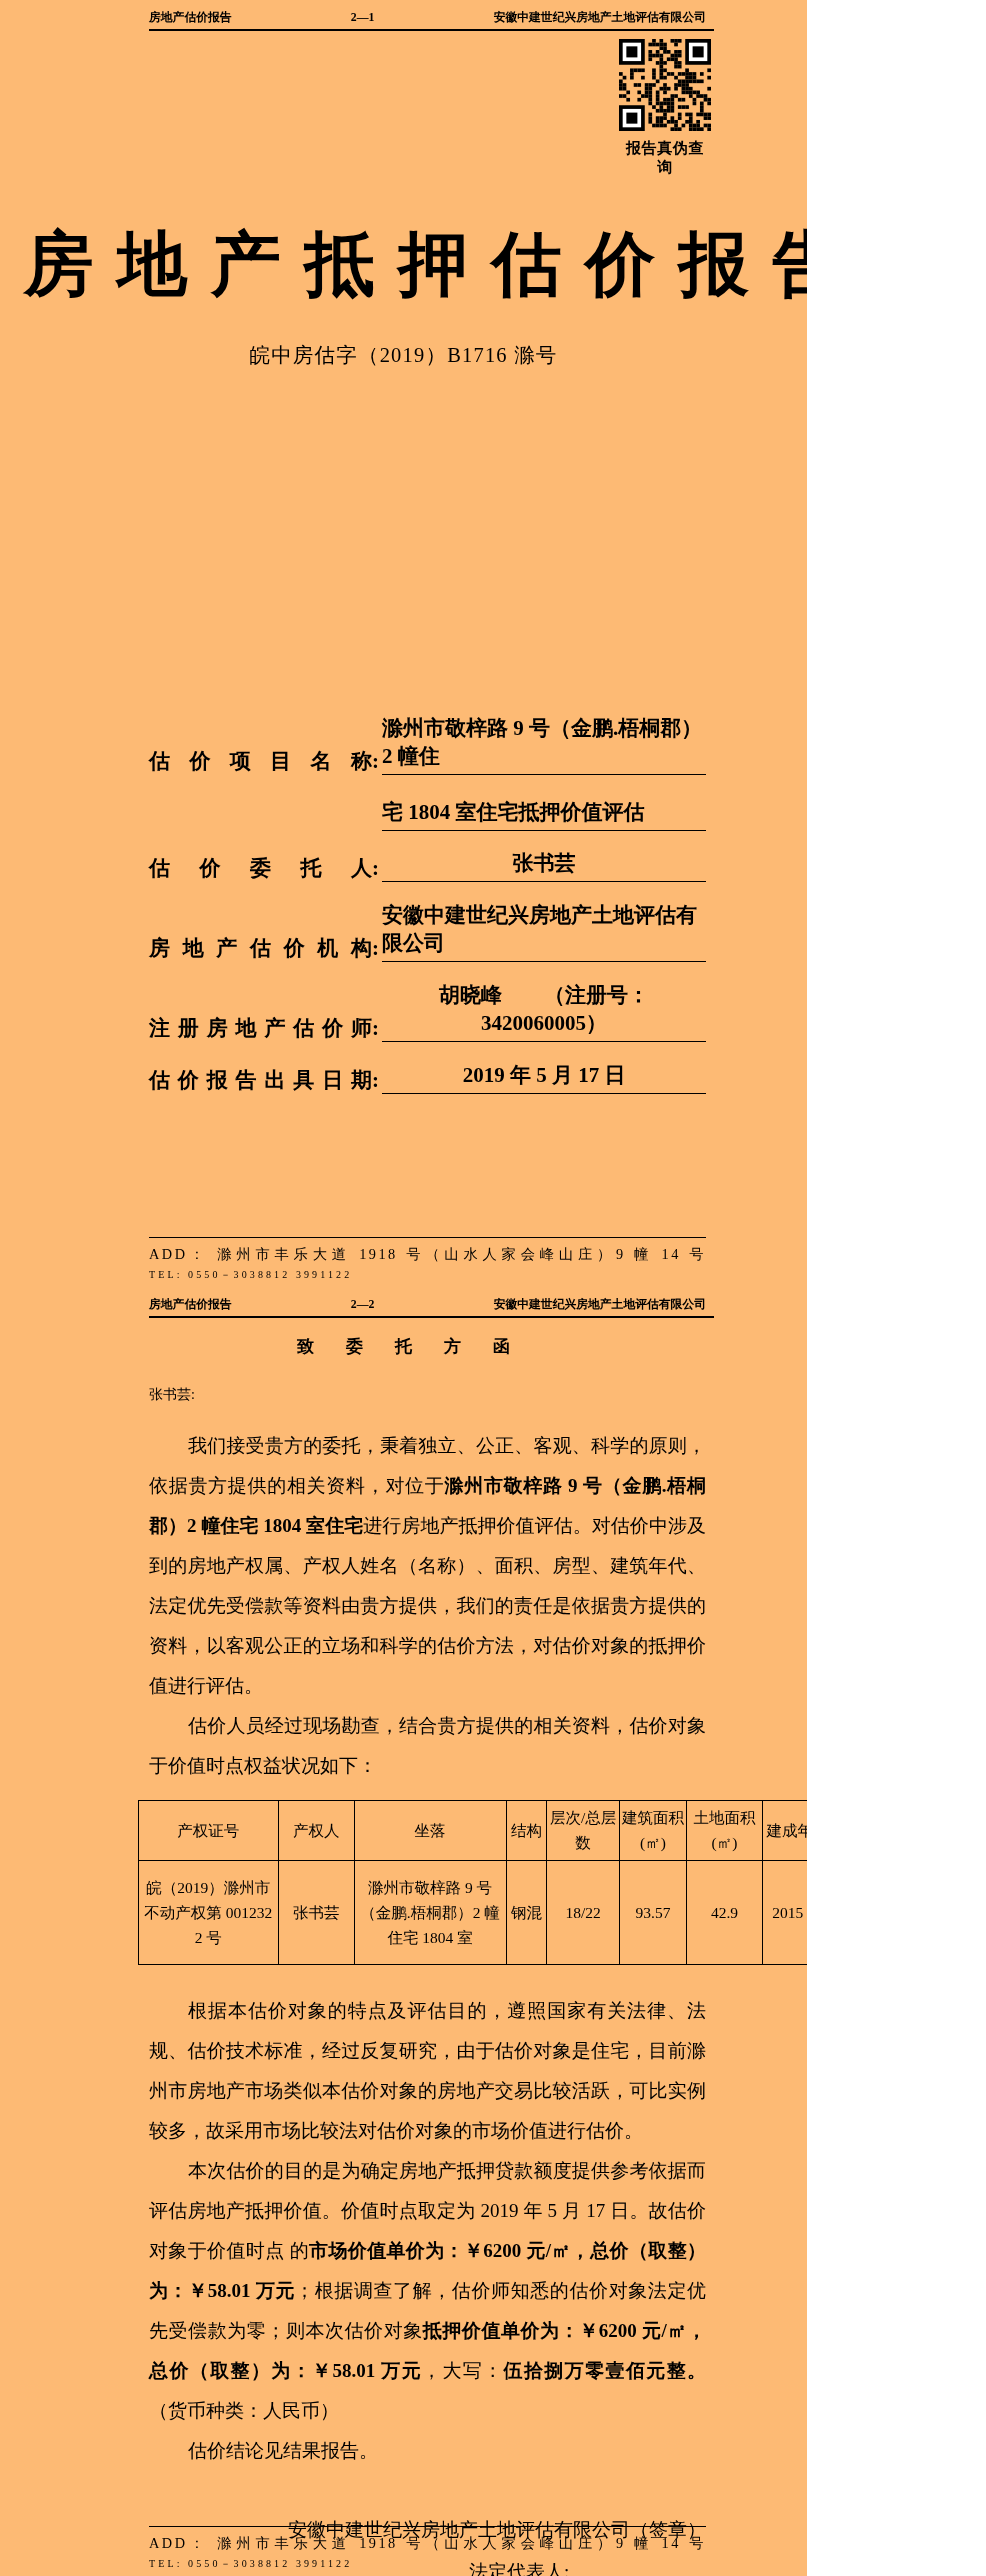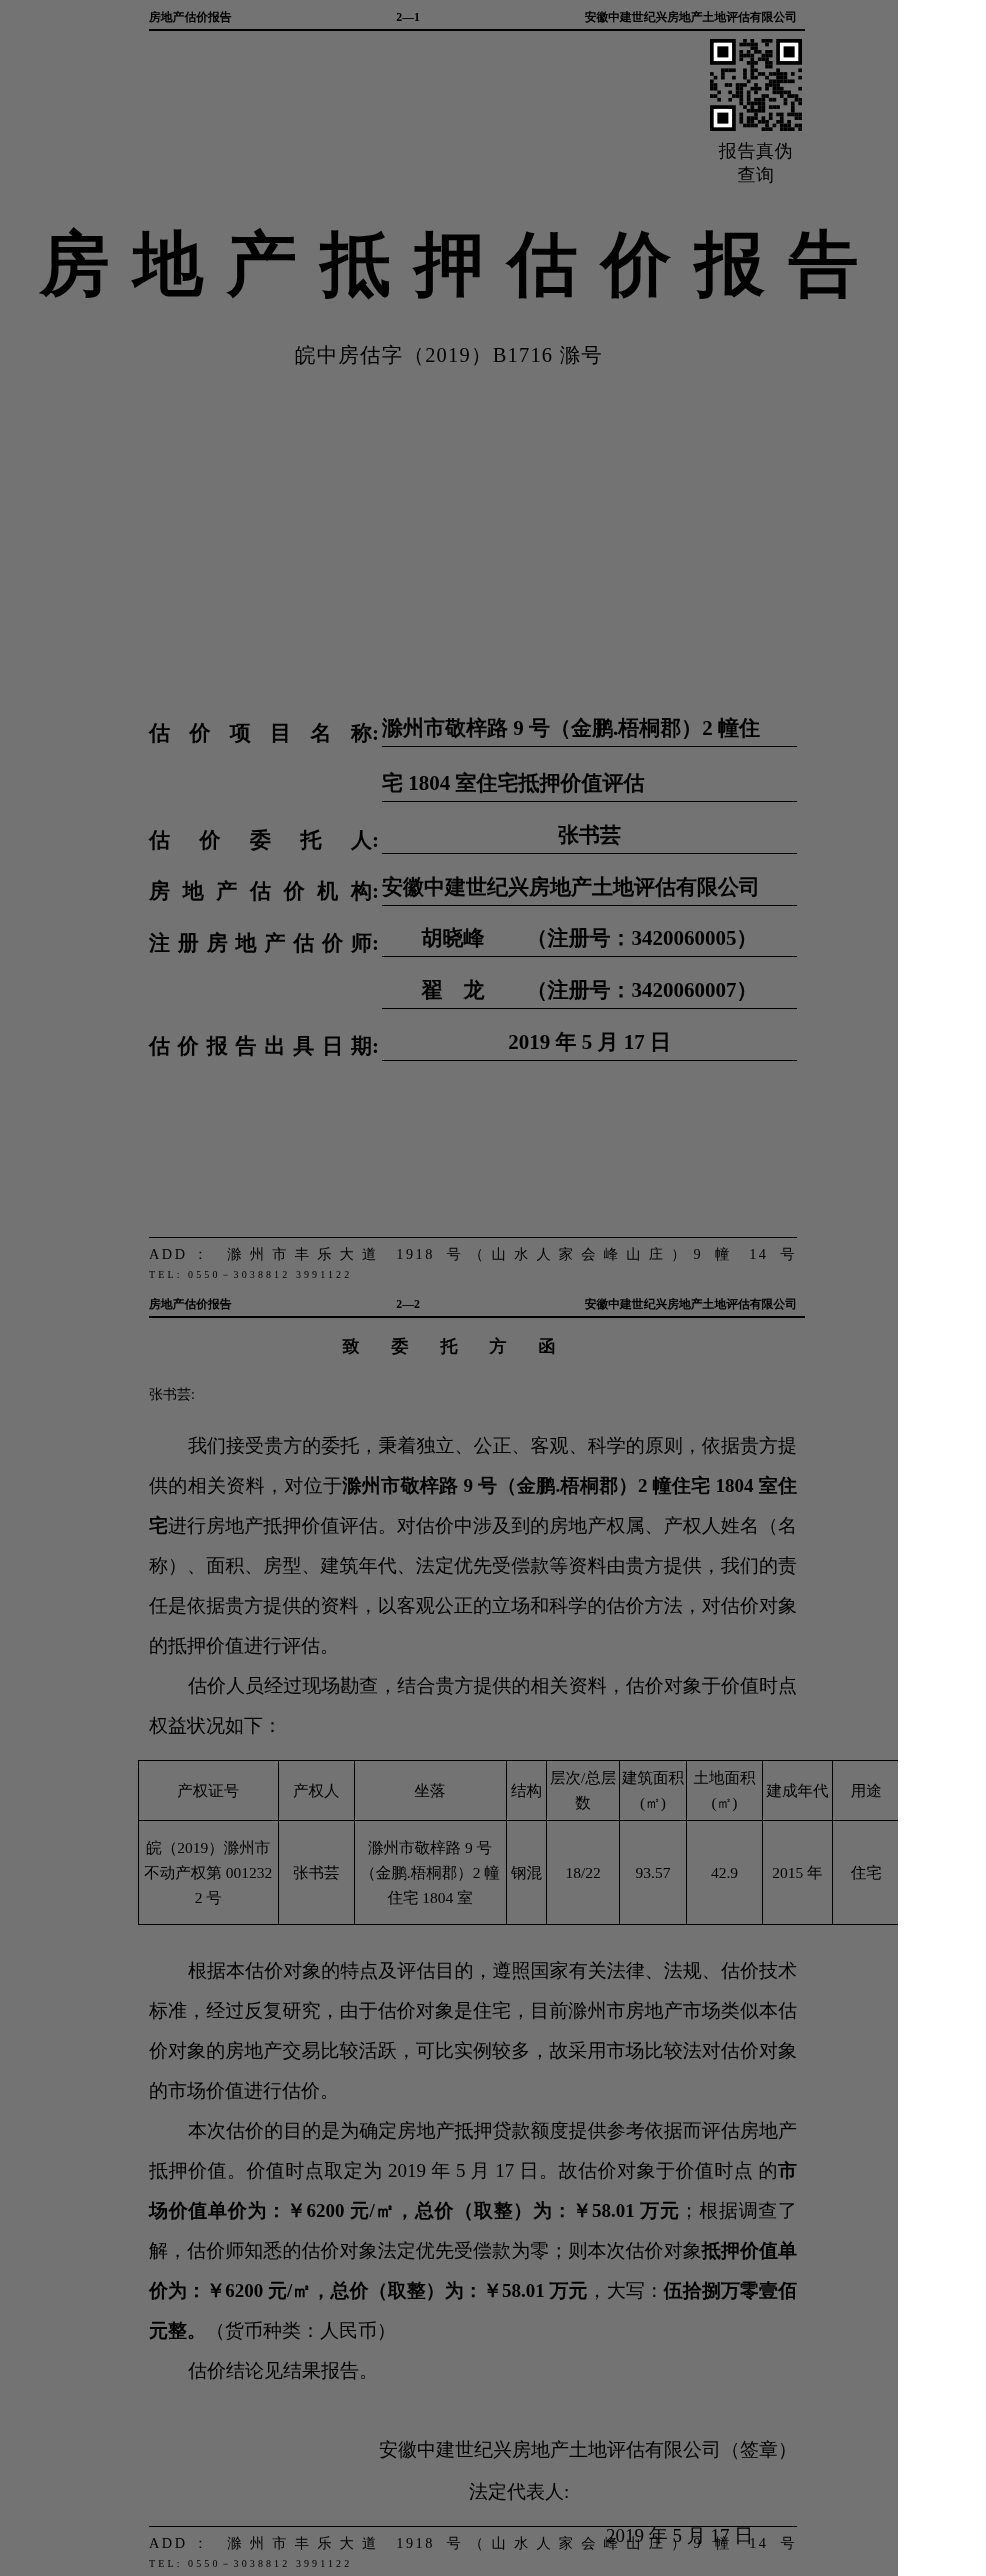--- a/index.html
+++ b/index.html
@@ -1,36 +1,36 @@
 <!DOCTYPE html>
 <html style="font-size:10px"><head>
 <meta charset="utf-8">
 <style>
   * { margin:0; padding:0; box-sizing:border-box; }
   html,body { background:#ffffff; }
   body { width:987px; color:#000; font-family:"Liberation Serif","DejaVu Serif",serif; }
-  .page { position:relative; width:898px; background:#737373; overflow:hidden; }
+  .page { position:relative; width:807px; background:#fdba74; overflow:hidden; }
   .page.p1 { height:1287px; }
   .page.p2 { height:1289px; }
 
   
   .pg-head { position:absolute; top:10px; left:149px; right:101px;
              display:flex; justify-content:space-between; align-items:baseline;
              font-size:11.8px; font-weight:bold; }
   .pg-head-rule { position:absolute; top:29px; left:149px; right:93px;
                   border-top:2.5px solid #000; }
   .pg-foot { position:absolute; bottom:5px; left:149px; right:101px; }
   .foot-rule { border-top:1.2px solid #000; margin-bottom:6.2px; }
   .foot-add { font-size:14.3px; text-align:justify; text-align-last:justify; letter-spacing:2.5px; }
   .foot-tel { font-size:10px; letter-spacing:3.1px; margin-top:4.4px; }
 
   
   .qr-block { position:absolute; top:39px; right:96px; width:92px; text-align:center; }
   .qr-box { width:92px; height:92px; }
-  .qr-caption { margin-top:7.5px; font-size:18px; font-weight:normal; letter-spacing:0.6px; }
+  .qr-caption { margin-top:7.5px; font-size:15px; font-weight:bold; letter-spacing:0.6px; }
 
   .cover-title { position:absolute; top:230px; left:0; width:100%; text-align:center;
                  font-size:70px; font-weight:bold; letter-spacing:23.6px; text-indent:23.6px;
                  line-height:1; white-space:nowrap; }
   .report-no { position:absolute; top:341px; left:0; width:100%; text-align:center;
                font-size:20.5px; letter-spacing:1.2px; }
 
   .fields { position:absolute; top:714px; left:149px; right:101px; }
   .frow { display:flex; align-items:flex-end; margin-bottom:18.6px;
           font-size:21px; font-weight:bold; line-height:1.35; }
@@ -324,25 +324,20 @@
       <span class="flabel">房地产估价机构</span>
       <span class="fcolon">:</span>
       <span class="fval">安徽中建世纪兴房地产土地评估有限公司</span>
     </div>
     <div class="frow">
       <span class="flabel">注册房地产估价师</span>
       <span class="fcolon">:</span>
       <span class="fval center">胡晓峰　　（注册号：3420060005）</span>
     </div>
     <div class="frow">
-      <span class="flabel empty"></span>
-      <span class="fcolon hidden">:</span>
-      <span class="fval center">翟　龙　　（注册号：3420060007）</span>
-    </div>
-    <div class="frow">
       <span class="flabel">估价报告出具日期</span>
       <span class="fcolon">:</span>
       <span class="fval center">2019 年 5 月 17 日</span>
     </div>
   </div>
 
   <div class="pg-foot">
     <div class="foot-rule"></div>
     <div class="foot-add">ADD： 滁州市丰乐大道 1918 号（山水人家会峰山庄）9 幢 14 号</div>
     <div class="foot-tel">TEL: 0550－3038812 3991122</div>

